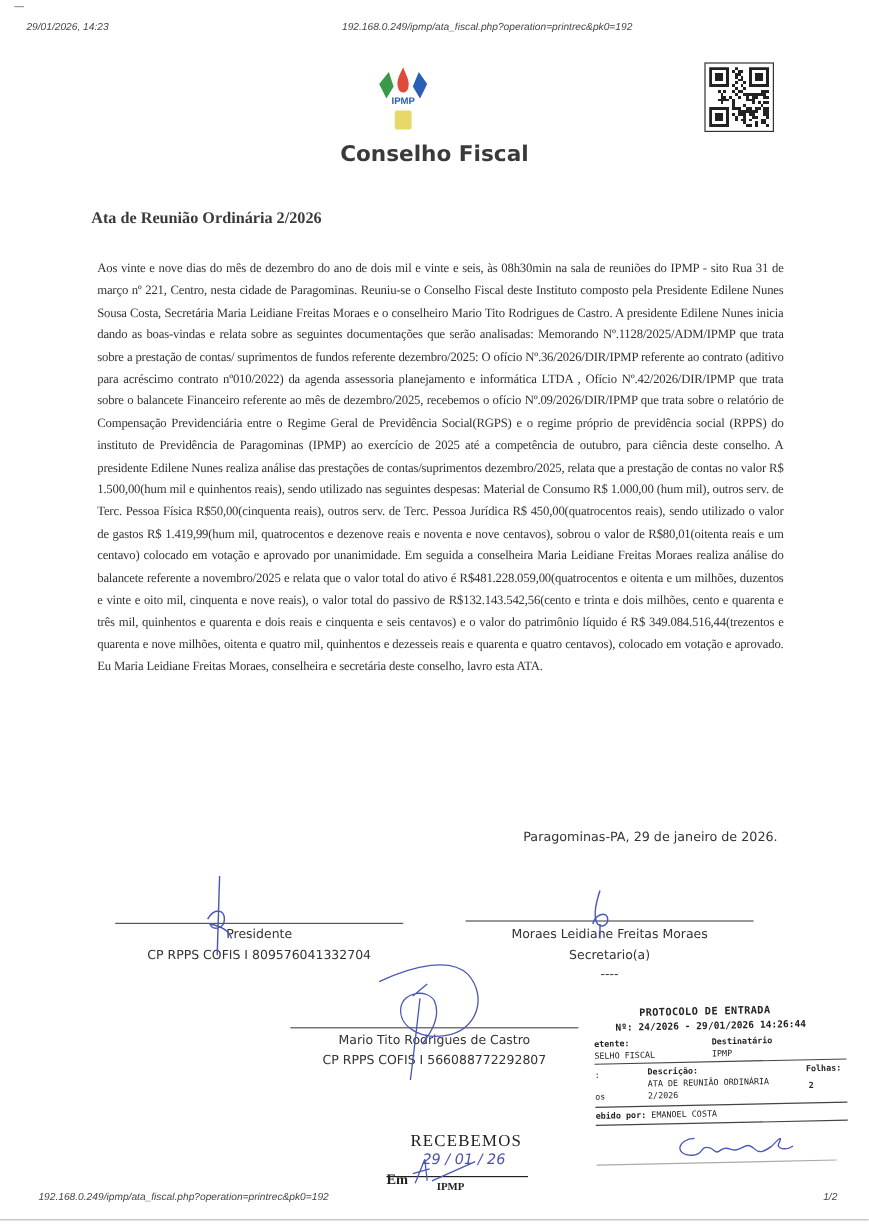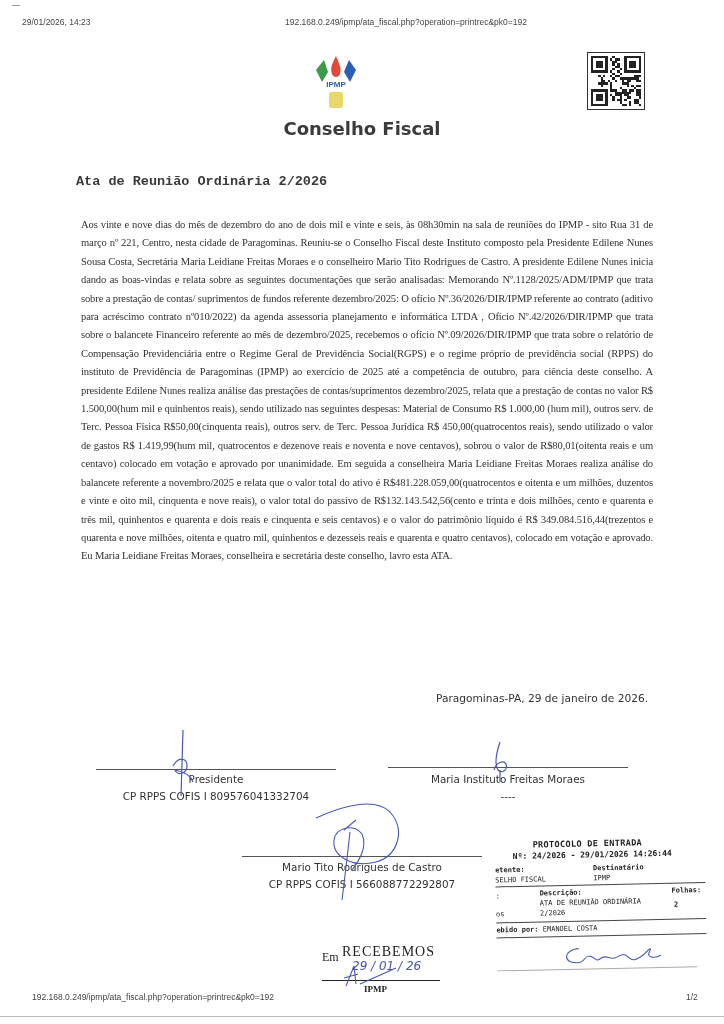--- a/index.html
+++ b/index.html
@@ -1,42 +1,42 @@
 <!DOCTYPE html>
 <html><head>
 <meta charset="utf-8">
 <style>
   * { box-sizing: border-box; margin: 0; padding: 0; }
   html, body { width: 724px; height: 1024px; background: #ffffff; overflow: hidden; }
   body { position: relative; font-family: "DejaVu Sans", sans-serif; color: #2a2a2a; }
 
   .print-header, .print-footer {
     position: absolute; left: 0; width: 724px;
-    font-family: "Liberation Sans", sans-serif; font-size: 8.5px; color: #444;
+    font-family: "Liberation Sans", sans-serif; font-size: 8.5px; color: #444; font-style: italic;
   }
   .print-header { top: 17px; height: 12px; }
   .print-header .date { position: absolute; left: 22px; }
   .print-header .url { position: absolute; left: 285px; }
   .print-footer { top: 992px; height: 12px; }
   .print-footer .url { position: absolute; left: 32px; }
   .print-footer .page { position: absolute; left: 686px; }
   .footer-rule { position: absolute; left: 0; top: 1016px; width: 724px; height: 1px; background: #bbb; }
   .top-mark { position: absolute; left: 12px; top: 5px; width: 8px; height: 1px; background: #999; }
 
   .logo { position: absolute; left: 312px; top: 52px; width: 48px; height: 62px; }
   .qr { position: absolute; left: 587px; top: 52px; width: 58px; height: 58px; border: 1px solid #333; padding: 3px; background: #fff; }
   .qr svg { width: 100%; height: 100%; display: block; }
 
   .title {
     position: absolute; left: 0; width: 724px; top: 118px; text-align: center;
     font-family: "DejaVu Sans", sans-serif; font-weight: bold; font-size: 18px; color: #3a3a3a;
   }
   .subtitle {
     position: absolute; left: 76px; top: 174px;
-    font-family: Liberation Mono, monospace; font-weight: bold; font-size: 13.5px; color: #3a3a3a;
+    font-family: Liberation Serif, serif; font-weight: bold; font-size: 13.5px; color: #3a3a3a;
   }
   .body-text {
     position: absolute; left: 60px; top: 216px; width: 572px;
     font-family: Liberation Serif, serif; font-size: 10.6px; line-height: 18.4px;
     text-align: justify; color: #333; letter-spacing: -0.15px; margin-left: 21px;
   }
   .place-date {
     position: absolute; right: 76px; top: 692px;
     font-size: 10.6px; color: #333;
   }
@@ -55,21 +55,21 @@
   .protocol .p-num { position: absolute; left: 18px; top: 12px; font-weight: bold; font-size: 8px; }
   .protocol .p-small { position: absolute; font-size: 7px; }
   .protocol .p-bold { font-weight: bold; }
   .protocol .p-rule { position: absolute; left: 0; height: 1px; background: #444; }
 
   .receipt-stamp {
     position: absolute; left: 322px; top: 944px; width: 120px; height: 60px;
     font-family: "Liberation Serif", serif; color: #222;
   }
   .receipt-stamp .r-title { position: absolute; left: 20px; top: 0; font-weight: normal; font-size: 14px; letter-spacing: 1px; }
-  .receipt-stamp .r-em { position: absolute; left: 0; top: 6px; font-weight: normal; font-size: 12px; }
+  .receipt-stamp .r-em { position: absolute; left: 0; top: 32px; font-weight: bold; font-size: 12px; }
   .receipt-stamp .r-date { position: absolute; left: 30px; top: 15px; font-family: "DejaVu Sans", sans-serif; font-style: italic; font-size: 12px; color: #4a55a8; }
   .receipt-stamp .r-line { position: absolute; left: 0; top: 36px; width: 118px; height: 1px; background: #222; }
   .receipt-stamp .r-org { position: absolute; left: 42px; top: 40px; font-weight: bold; font-size: 9px; }
 </style>
 </head>
 <body>
 
 <div class="top-mark"></div>
 
 <div class="print-header">
@@ -213,21 +213,22 @@
 <div class="place-date">Paragominas-PA, 29 de janeiro de 2026.</div>
 
 <div class="sig-line" style="left:96px; top:769px; width:240px;"></div>
 <div class="sig-block" style="left:96px; top:771px; width:240px;">
   <div>Presidente</div>
   <div style="white-space:nowrap;">CP RPPS COFIS I 809576041332704</div>
 </div>
 
 <div class="sig-line" style="left:388px; top:767px; width:240px;"></div>
 <div class="sig-block" style="left:388px; top:771px; width:240px;">
-  <div>Maria Instituto Freitas Moraes</div>
+  <div>Moraes Leidiane Freitas Moraes</div>
+  <div>Secretario(a)</div>
   <div>----</div>
 </div>
 
 <div class="sig-line" style="left:242px; top:856px; width:240px;"></div>
 <div class="sig-block" style="left:242px; top:859px; width:240px;">
   <div>Mario Tito Rodrigues de Castro</div>
   <div style="white-space:nowrap;">CP RPPS COFIS I 566088772292807</div>
 </div>
 
 <svg class="ink" style="left:165px; top:726px;" width="40" height="80" viewBox="0 0 40 80">

